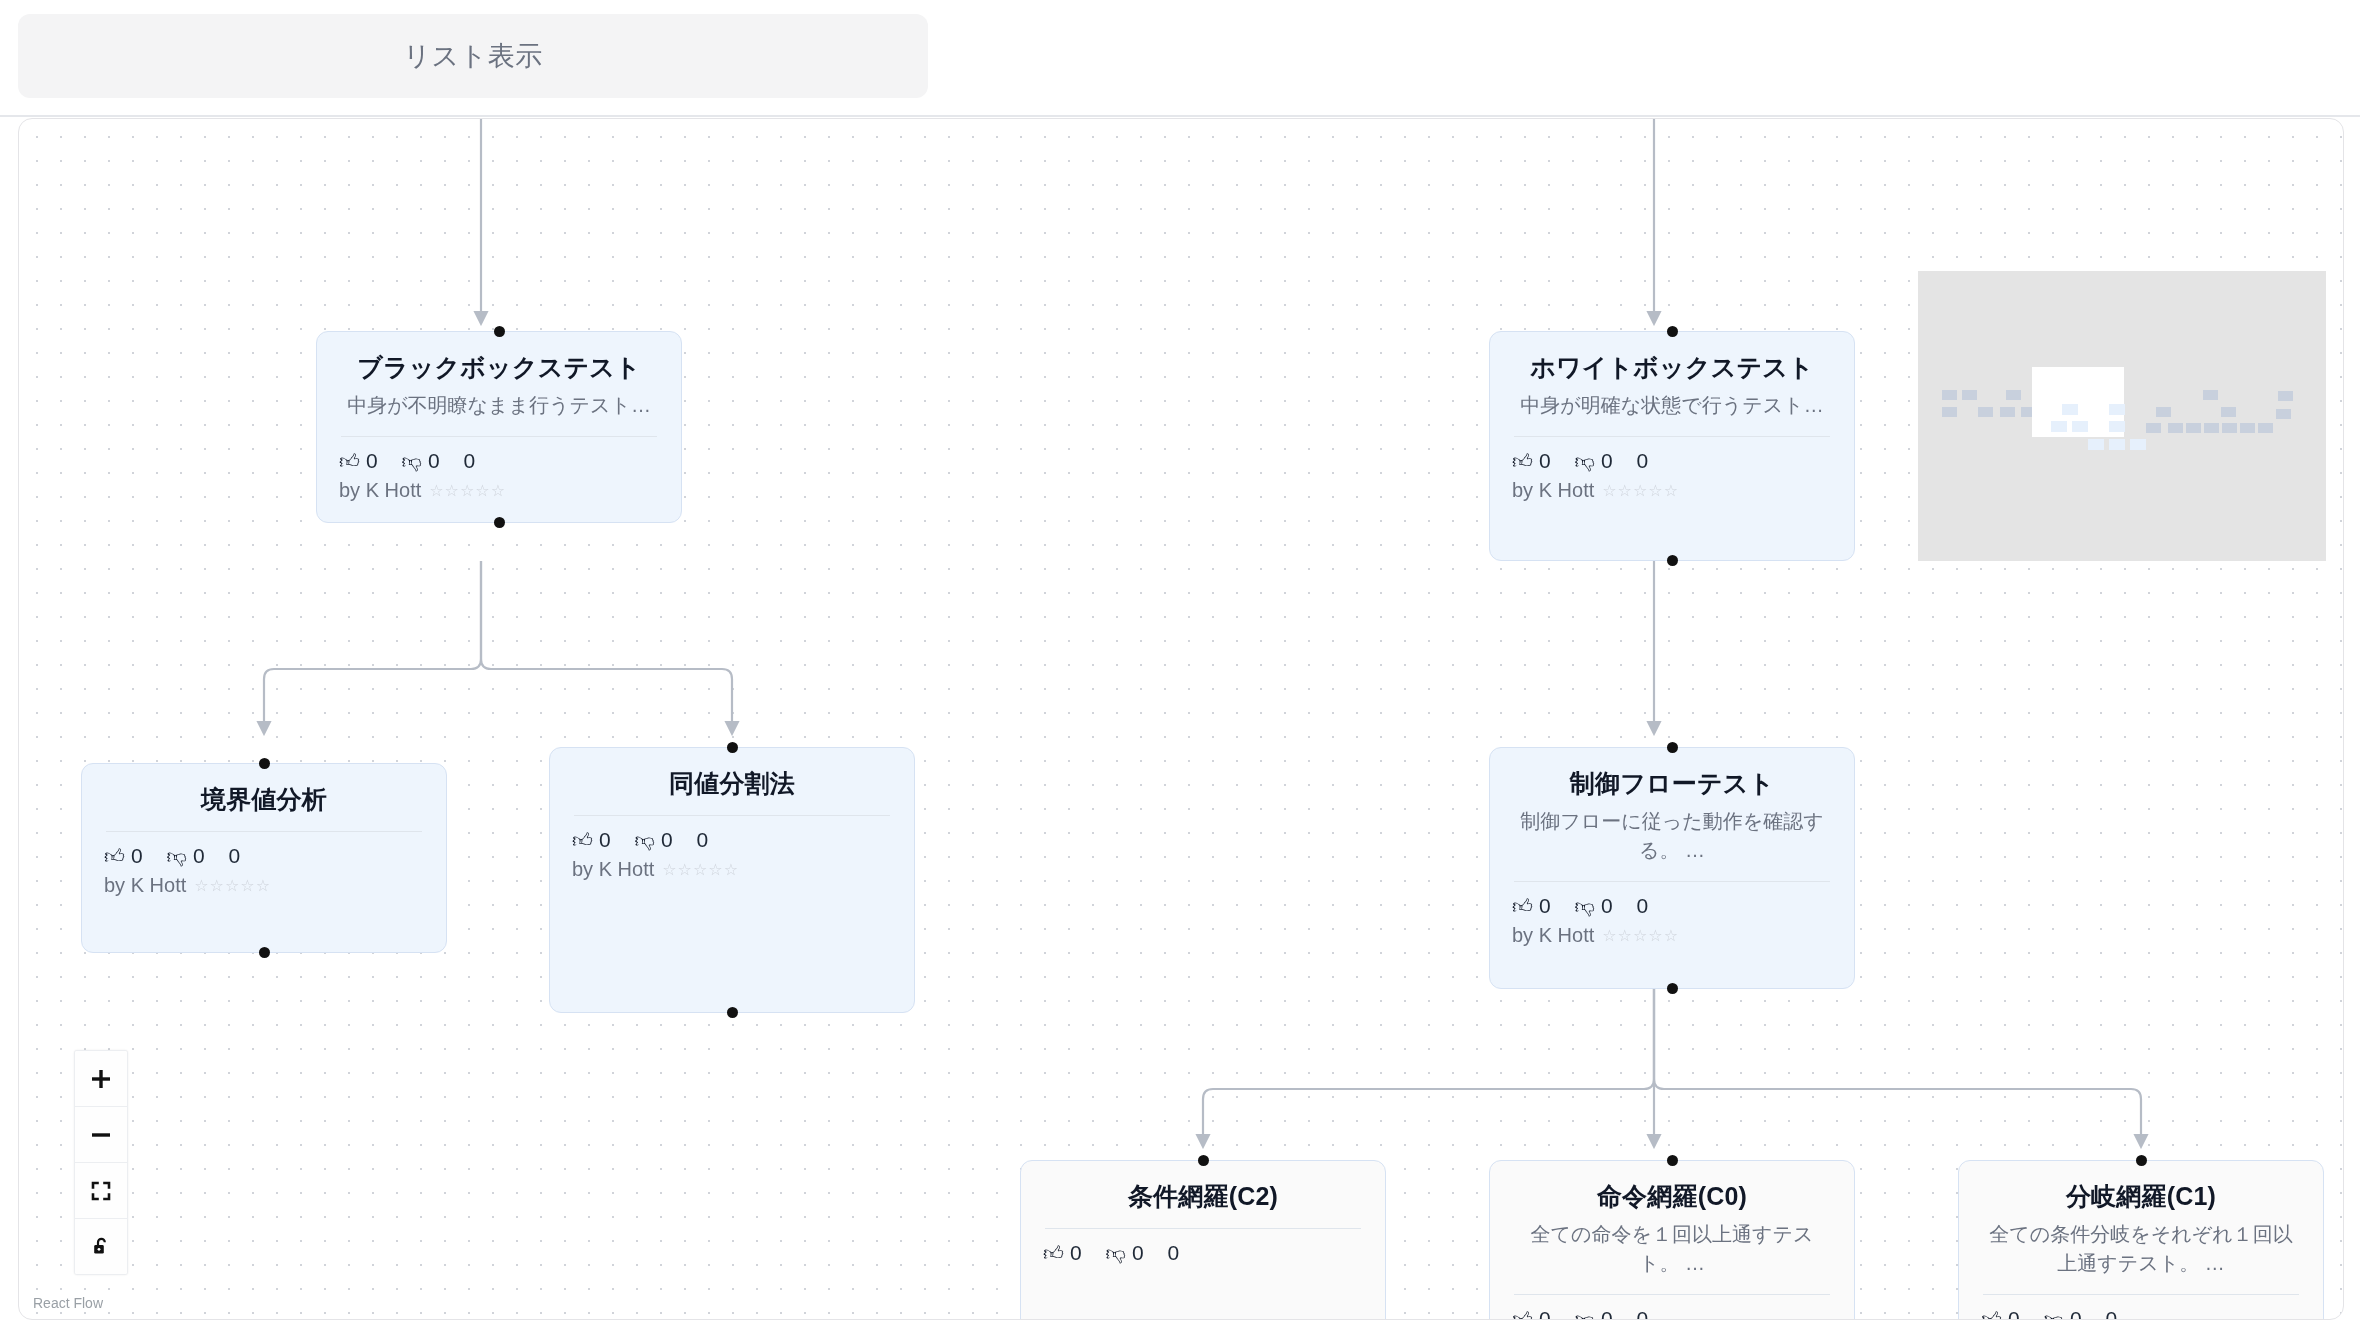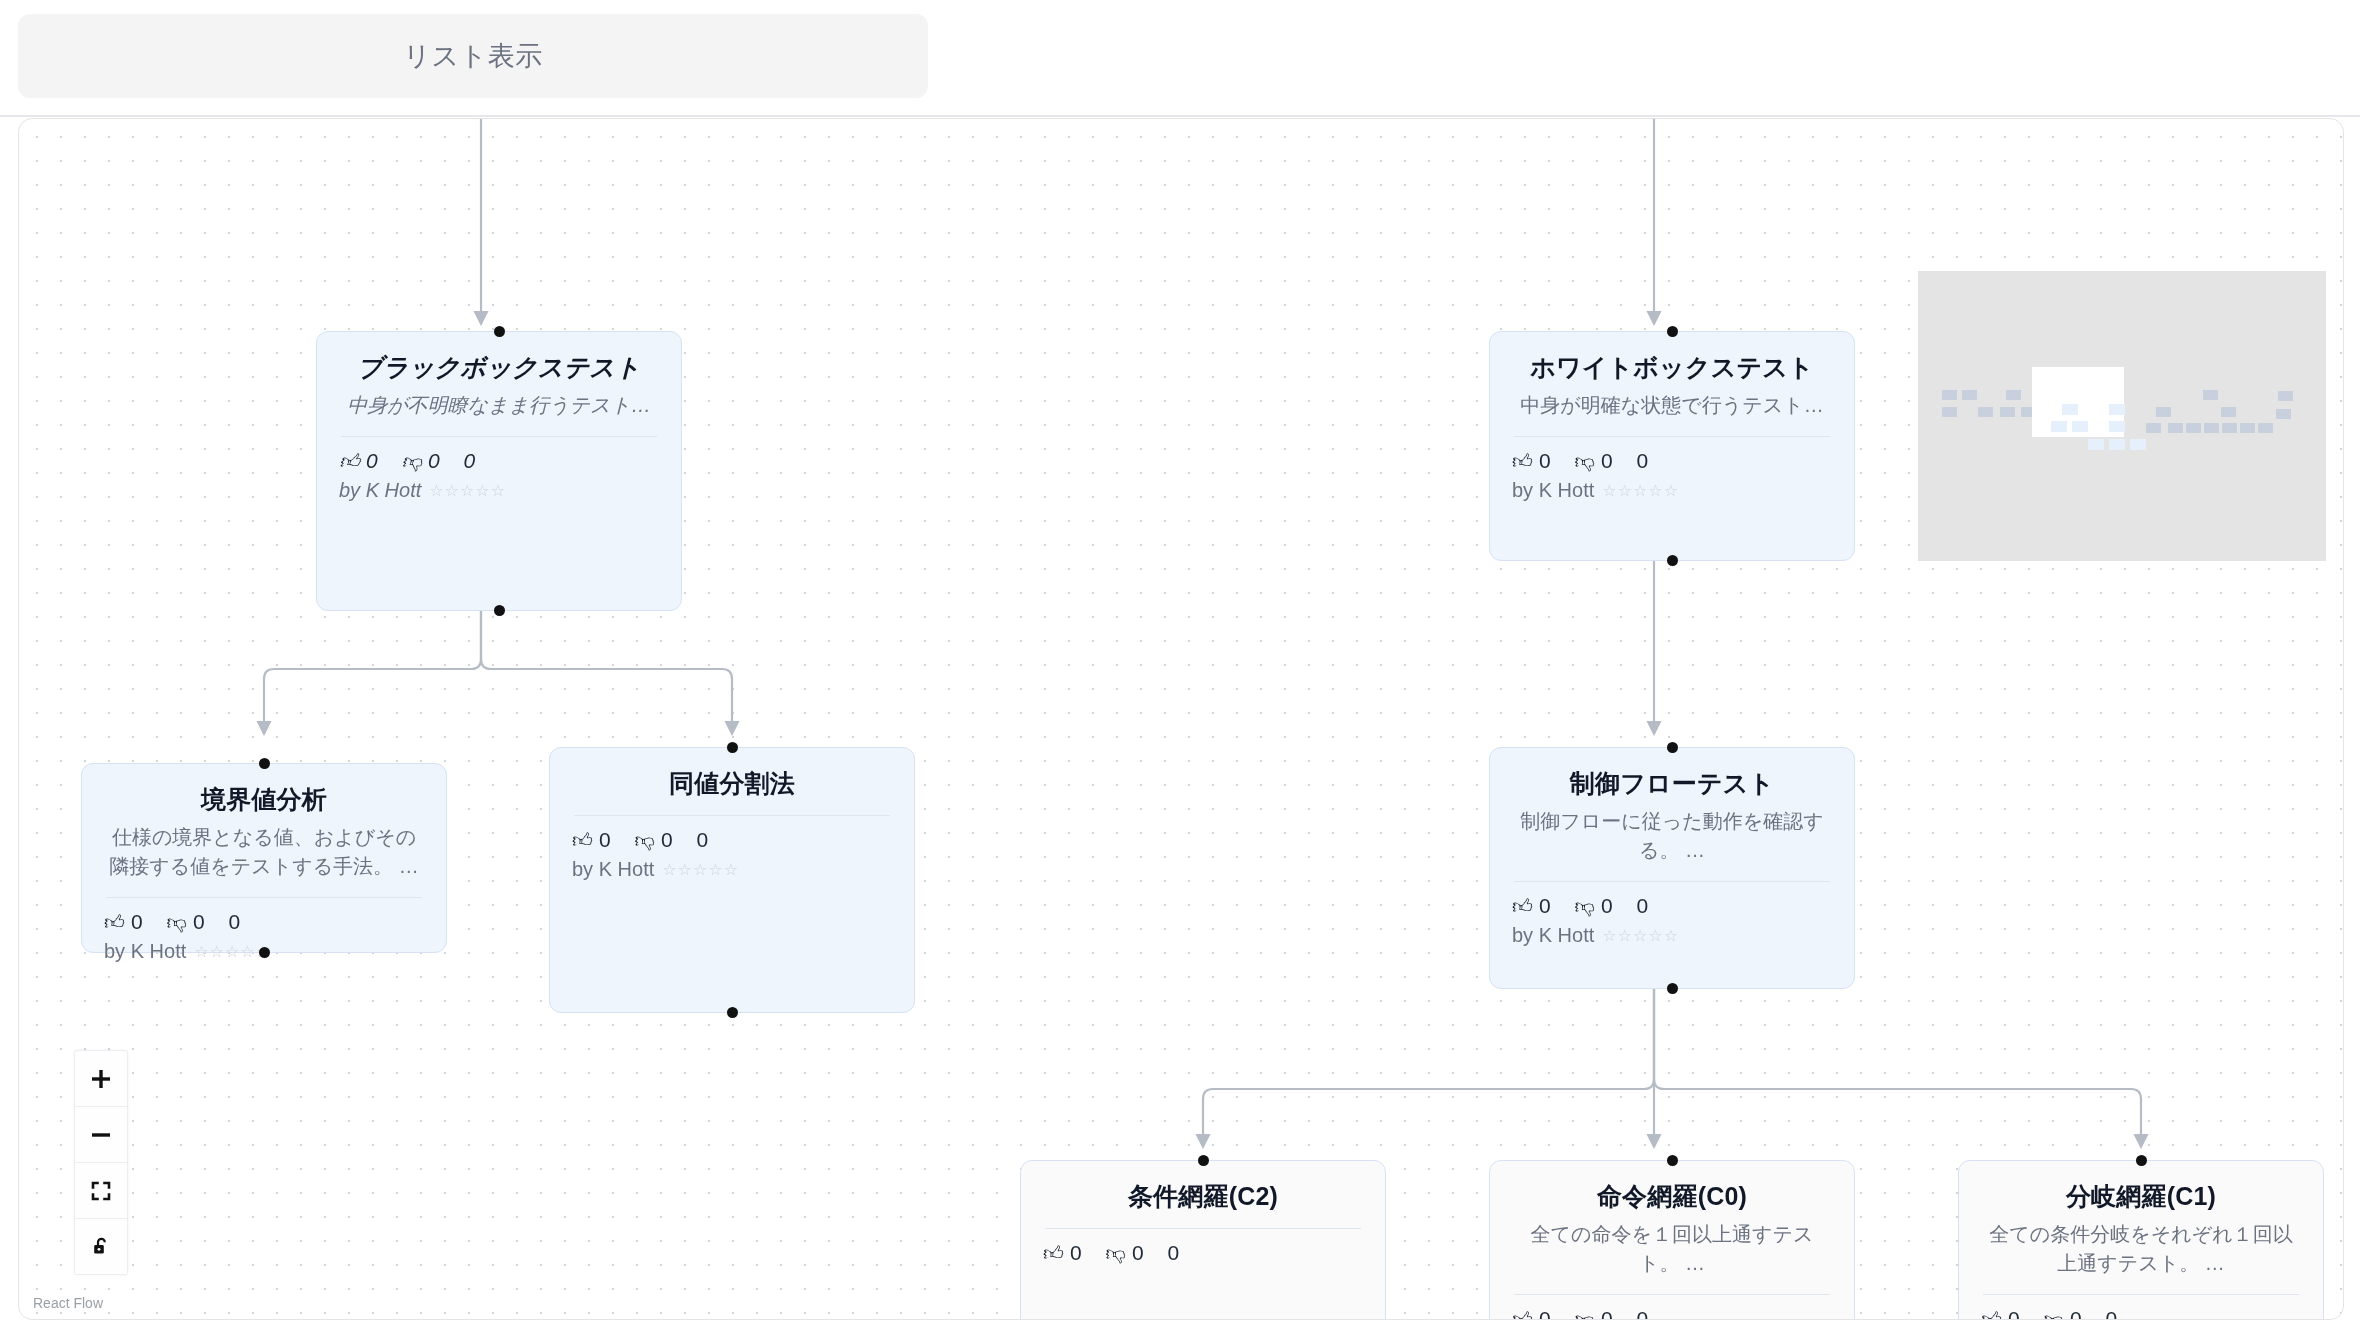--- a/index.html
+++ b/index.html
@@ -197,21 +197,21 @@
       <path d="M 1635 870 L 1635 960 Q 1635 970 1625 970 L 1194 970 Q 1184 970 1184 980 L 1184 1027" marker-end="url(#arrow)"></path>
 
       <path d="M 1635 870 L 1635 1027" marker-end="url(#arrow)"></path>
 
       <path d="M 1635 870 L 1635 960 Q 1635 970 1645 970 L 2112 970 Q 2122 970 2122 980 L 2122 1027" marker-end="url(#arrow)"></path>
     </g>
   </svg>
 
   <div class="flow-layer">
 
-    <div class="node blue" style="left:297px;top:212px;width:366px;height:280px;font-style:italic;">
+    <div class="node blue" style="left:297px;top:212px;width:366px;height:192px;">
       <div class="handle top"></div>
       <div class="n-title">ブラックボックステスト</div>
       <div class="n-desc">中身が不明瞭なまま行うテスト…</div>
       <div class="n-rule"></div>
       <div class="n-stats">
         <span class="ico">👍︎</span>
         <span>0</span>
         <span class="sep"></span>
         <span class="ico">👎︎</span>
         <span>0</span>
@@ -242,21 +242,20 @@
       <div class="n-by">
         <span>by K Hott</span>
         <span class="stars">☆☆☆☆☆</span>
       </div>
       <div class="handle bottom"></div>
     </div>
 
     <div class="node blue" style="left:62px;top:628px;width:366px;height:190px;margin-top:16px;">
       <div class="handle top"></div>
       <div class="n-title">境界値分析</div>
-      <div class="n-desc">仕様の境界となる値、およびその隣接する値をテストする手法。 …</div>
       <div class="n-rule"></div>
       <div class="n-stats">
         <span class="ico">👍︎</span>
         <span>0</span>
         <span class="sep"></span>
         <span class="ico">👎︎</span>
         <span>0</span>
         <span class="sep"></span>
         <span>0</span>
       </div>

